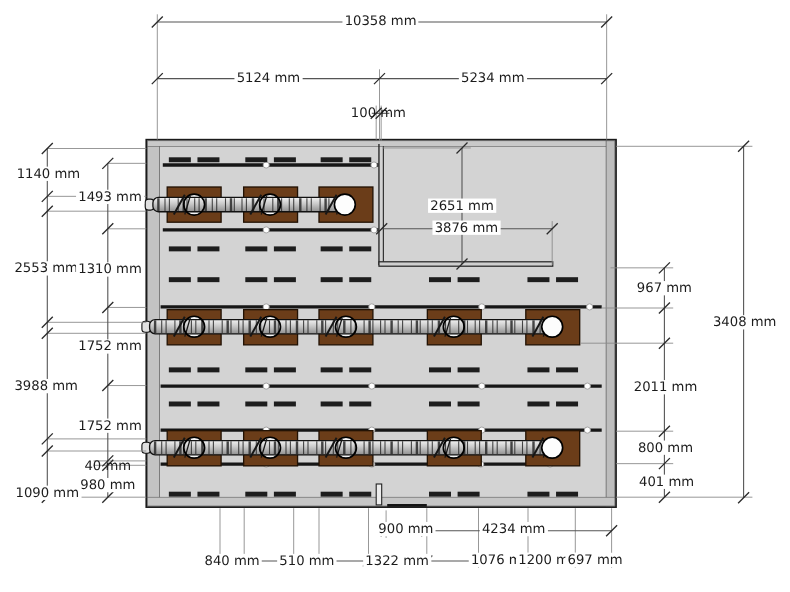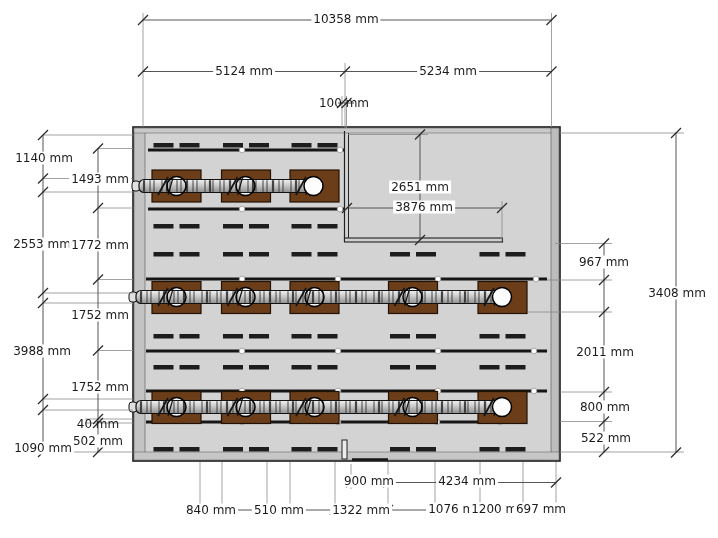--- a/index.html
+++ b/index.html
@@ -470,34 +470,34 @@
   </svg>
 
   <div>
     <div class="lbl bg" style="left:346px;top:19px">10358 mm</div>
     <div class="lbl bg" style="left:244px;top:71px">5124 mm</div>
     <div class="lbl bg" style="left:448px;top:71px">5234 mm</div>
     <div class="lbl" style="left:344px;top:103px">100 mm</div>
     <div class="lbl bg" style="left:44px;top:158px">1140 mm</div>
     <div class="lbl bg" style="left:100px;top:179px">1493 mm</div>
     <div class="lbl bg" style="left:42px;top:244px">2553 mm</div>
-    <div class="lbl bg" style="left:100px;top:245px">1772 mm</div>
+    <div class="lbl bg" style="left:100px;top:245px">1310 mm</div>
     <div class="lbl bg" style="left:100px;top:315px">1752 mm</div>
     <div class="lbl bg" style="left:42px;top:351px">3988 mm</div>
     <div class="lbl bg" style="left:100px;top:387px">1752 mm</div>
     <div class="lbl" style="left:98px;top:424px">40 mm</div>
     <div class="lbl bg" style="left:43px;top:448px">1090 mm</div>
-    <div class="lbl bg" style="left:98px;top:441px">502 mm</div>
+    <div class="lbl bg" style="left:98px;top:441px">980 mm</div>
     <div class="lbl bg" style="left:420px;top:187px">2651 mm</div>
     <div class="lbl bg" style="left:424px;top:207px">3876 mm</div>
     <div class="lbl bg" style="left:604px;top:262px">967 mm</div>
     <div class="lbl bg" style="left:677px;top:293px">3408 mm</div>
     <div class="lbl bg" style="left:605px;top:352px">2011 mm</div>
     <div class="lbl bg" style="left:605px;top:407px">800 mm</div>
-    <div class="lbl bg" style="left:606px;top:438px">522 mm</div>
+    <div class="lbl bg" style="left:606px;top:438px">401 mm</div>
     <div class="lbl bg" style="left:369px;top:481px">900 mm</div>
     <div class="lbl bg" style="left:467px;top:481px">4234 mm</div>
     <div class="lbl bg" style="left:211px;top:510px">840 mm</div>
     <div class="lbl bg" style="left:279px;top:510px">510 mm</div>
     <div class="lbl bg" style="left:361px;top:510px">1322 mm</div>
     <div class="lbl bg" style="left:457px;top:509px">1076 mm</div>
     <div class="lbl bg" style="left:500px;top:509px">1200 mm</div>
     <div class="lbl bg" style="left:541px;top:509px">697 mm</div>
   </div>
 </div>

